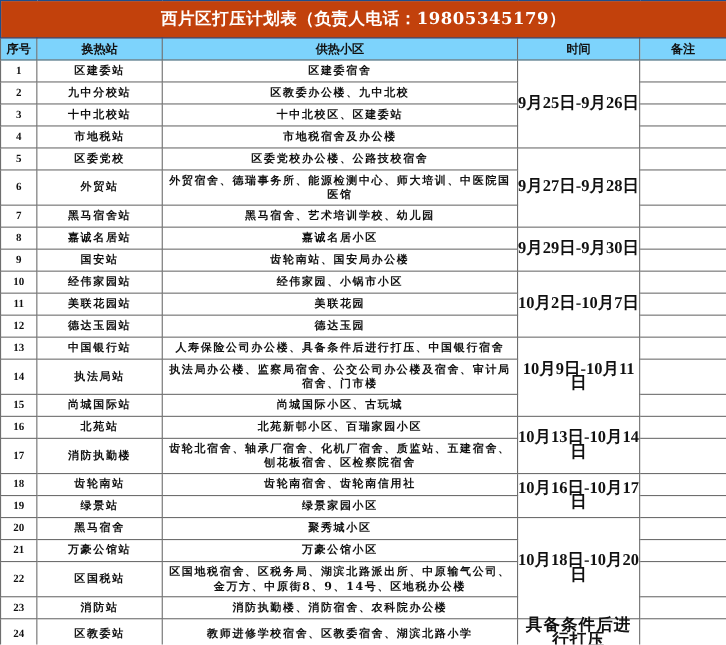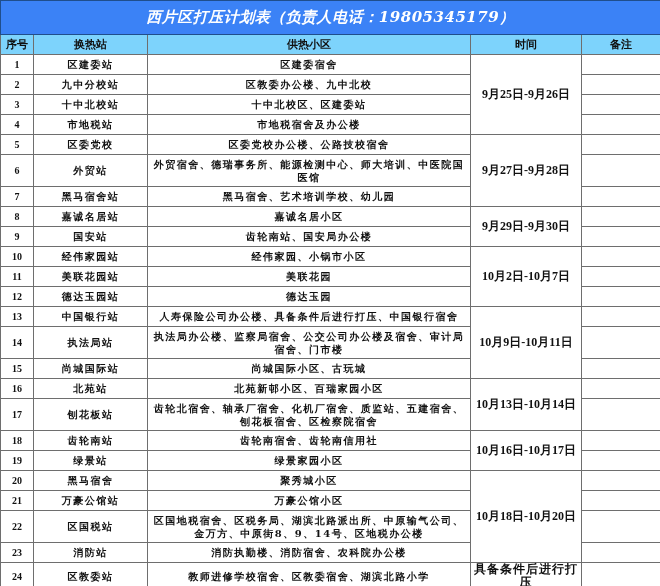--- a/index.html
+++ b/index.html
@@ -1,35 +1,34 @@
 <!DOCTYPE html>
 <html><head>
 <meta charset="utf-8">
 <style>
   html, body { margin: 0; padding: 0; background: #ffffff; }
   body { width: 660px; height: 586px; overflow: hidden; font-family: "DejaVu Serif", "Liberation Serif", serif; }
   .sheet { width: 660px; }
   table { border-collapse: collapse; width: 660px; table-layout: fixed; }
   td, th { border: 1px solid #6e6e6e; padding: 0; text-align: center; vertical-align: middle; color: #111; }
   .title-row th {
-    background: #3b82f6; color: #ffffff; height: 33px;
+    background: #c2410c; color: #ffffff; height: 33px;
     font-size: 15px; font-weight: bold; border-color: #1f4e8c;
     font-family: "DejaVu Serif", "Liberation Serif", serif;
     letter-spacing: 0.5px;
-    font-style: italic;
   }
   .head-row th {
     background: #7dd3fc; height: 19px; font-size: 11px; font-weight: bold;
     font-family: "DejaVu Sans", "Liberation Sans", sans-serif;
   }
   td { font-size: 10px; font-weight: bold; line-height: 13px; height: 19px; letter-spacing: 1.5px; }
   td.no { font-size: 10px; letter-spacing: 0; font-family: "Liberation Serif", serif; }
   td.area { padding: 0 4px; }
   tr.tall td { height: 31px; }
-  td.time { font-size: 12px; letter-spacing: 0; font-family: "Liberation Serif", "DejaVu Serif", serif; }
+  td.time { font-size: 15px; letter-spacing: 0; font-family: "Liberation Serif", "DejaVu Serif", serif; }
   td.note { }
 </style>
 </head>
 <body>
 
 <div class="sheet">
 <table>
   <colgroup>
     <col style="width:33px">
     <col style="width:114px">
@@ -151,21 +150,21 @@
 
   <tr>
     <td class="no">16</td>
     <td>北苑站</td>
     <td class="area">北苑新邨小区、百瑞家园小区</td>
     <td class="time" rowspan="2">10月13日-10月14日</td>
     <td class="note"></td>
   </tr>
   <tr class="tall">
     <td class="no">17</td>
-    <td>刨花板站</td>
+    <td>消防执勤楼</td>
     <td class="area">齿轮北宿舍、轴承厂宿舍、化机厂宿舍、质监站、五建宿舍、刨花板宿舍、区检察院宿舍</td>
     <td class="note"></td>
   </tr>
 
   <tr>
     <td class="no">18</td>
     <td>齿轮南站</td>
     <td class="area">齿轮南宿舍、齿轮南信用社</td>
     <td class="time" rowspan="2">10月16日-10月17日</td>
     <td class="note"></td>

